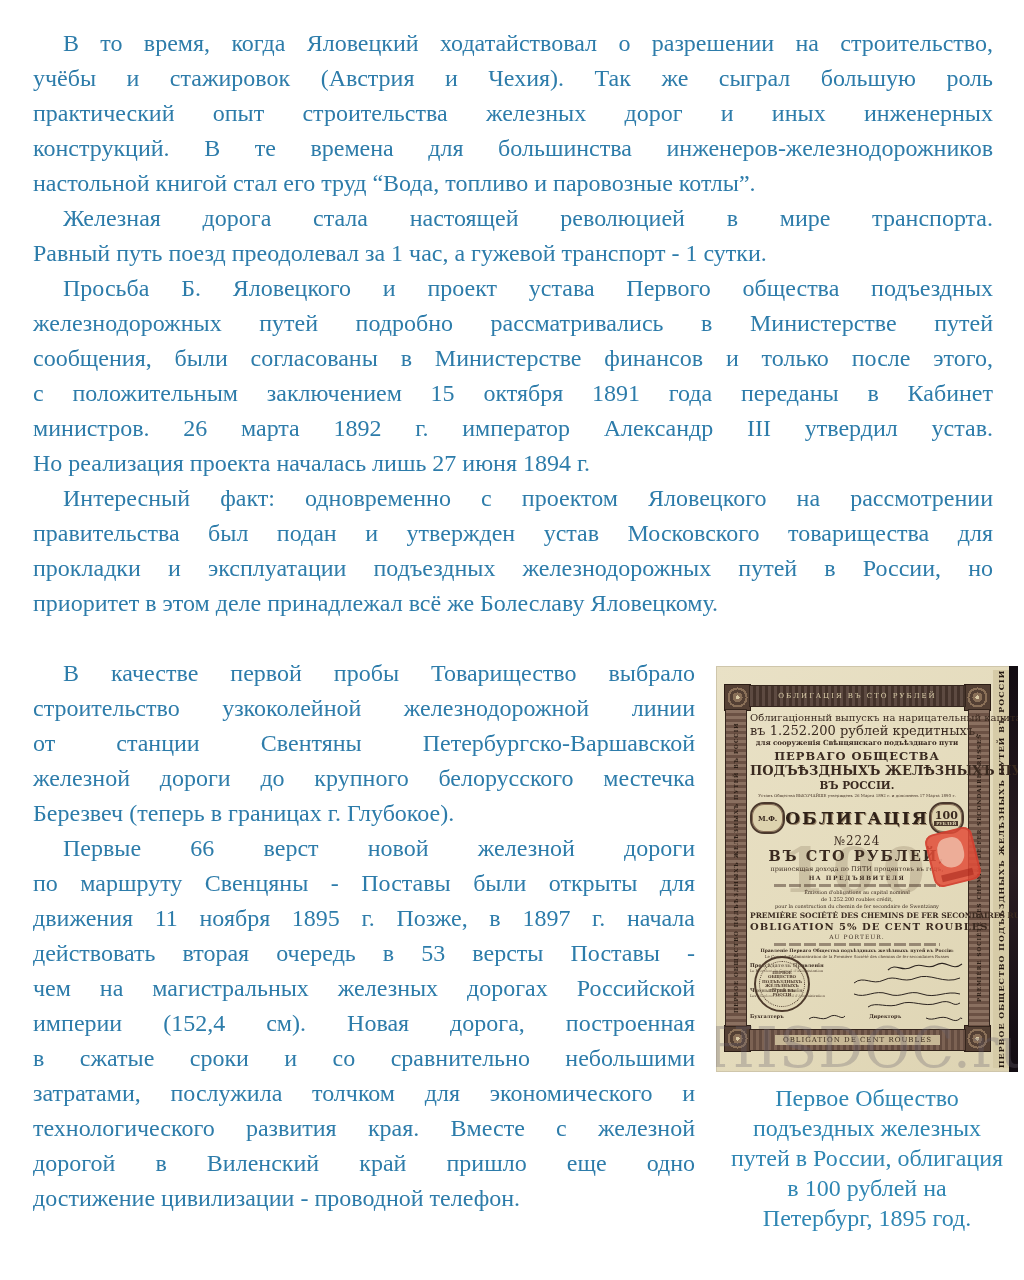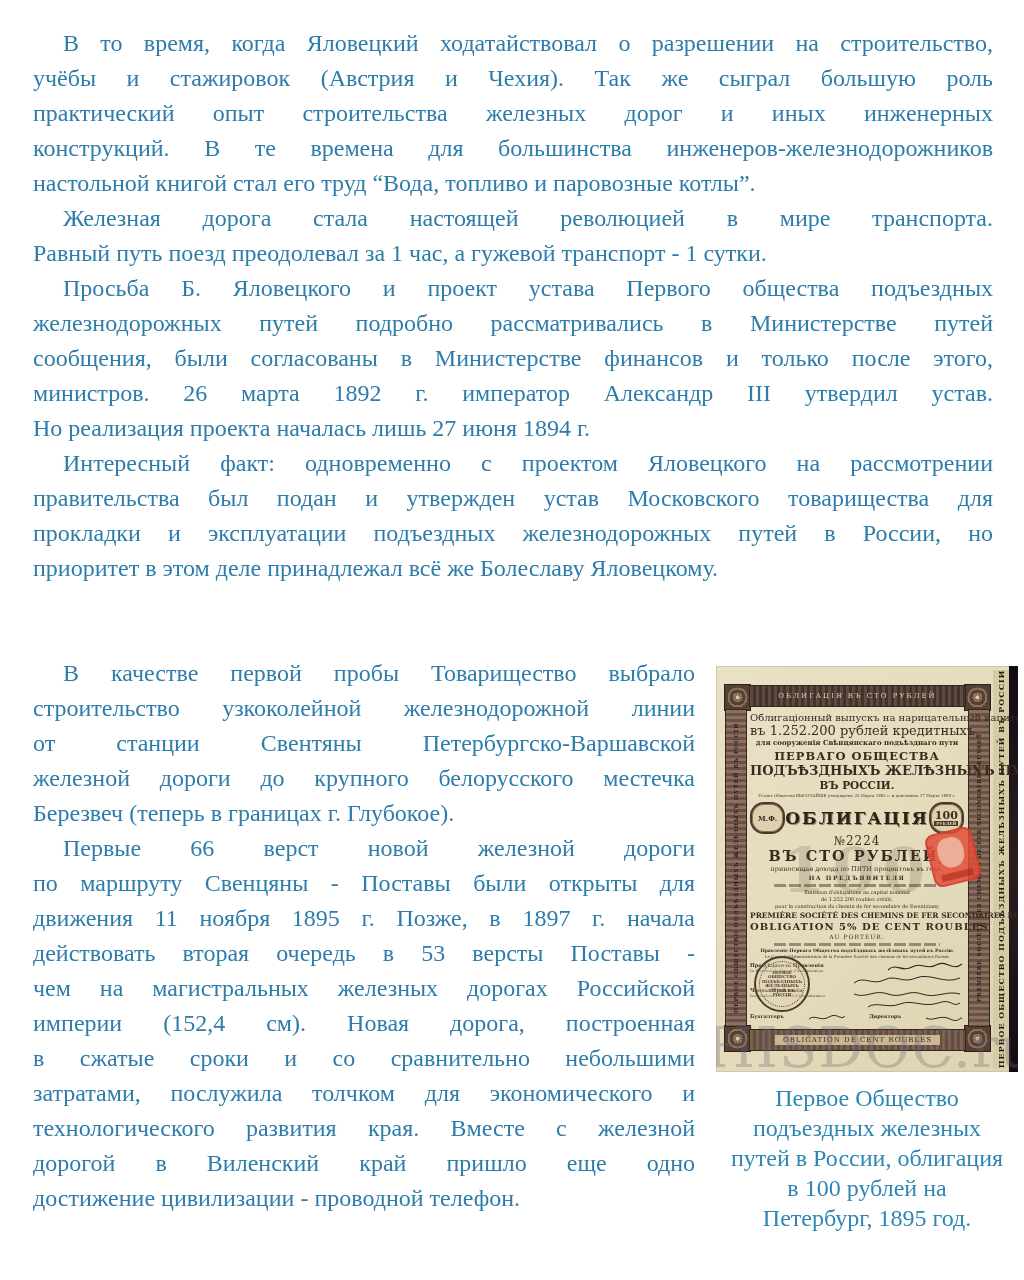--- a/index.html
+++ b/index.html
@@ -127,20 +127,21 @@
         <div class="line last">настольной книгой стал его труд “Вода, топливо и паровозные котлы”.</div>
       </div>
       <div class="para">
         <div class="line first">Железная дорога стала настоящей революцией в мире транспорта.</div>
         <div class="line last">Равный путь поезд преодолевал за 1 час, а гужевой транспорт - 1 сутки.</div>
       </div>
       <div class="para">
         <div class="line first">Просьба Б. Яловецкого и проект устава Первого общества подъездных</div>
         <div class="line">железнодорожных путей подробно рассматривались в Министерстве путей</div>
         <div class="line">сообщения, были согласованы в Министерстве финансов и только после этого,</div>
+        <div class="line">с положительным заключением 15 октября 1891 года переданы в Кабинет</div>
         <div class="line">министров. 26 марта 1892 г. император Александр III утвердил устав.</div>
         <div class="line last">Но реализация проекта началась лишь 27 июня 1894 г.</div>
       </div>
       <div class="para">
         <div class="line first">Интересный факт: одновременно с проектом Яловецкого на рассмотрении</div>
         <div class="line">правительства был подан и утвержден устав Московского товарищества для</div>
         <div class="line">прокладки и эксплуатации подъездных железнодорожных путей в России, но</div>
         <div class="line last">приоритет в этом деле принадлежал всё же Болеславу Яловецкому.</div>
       </div>
     </div>

